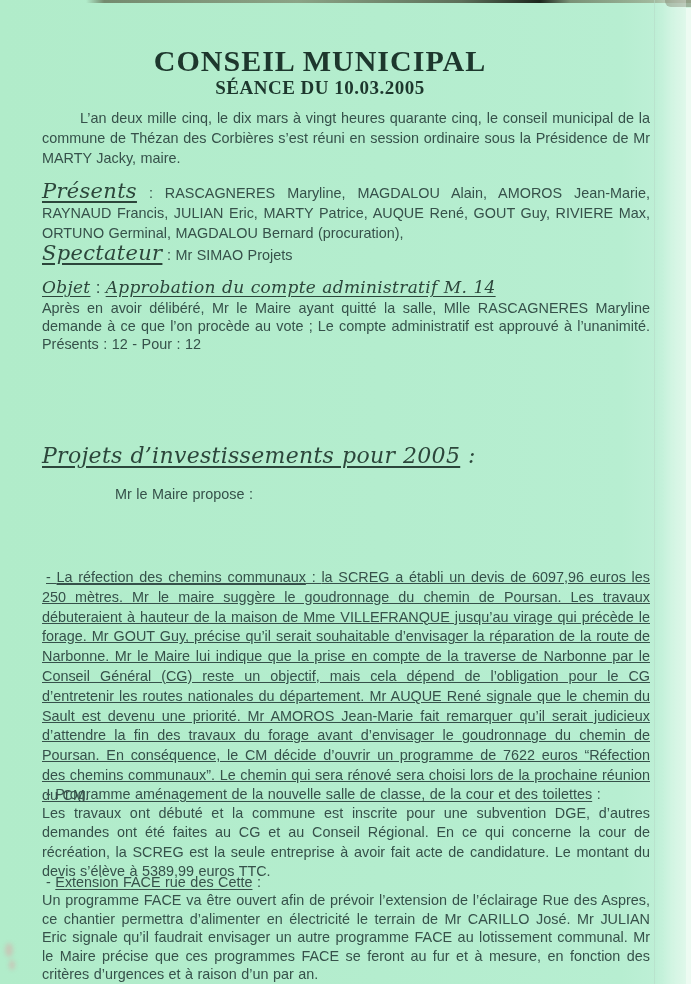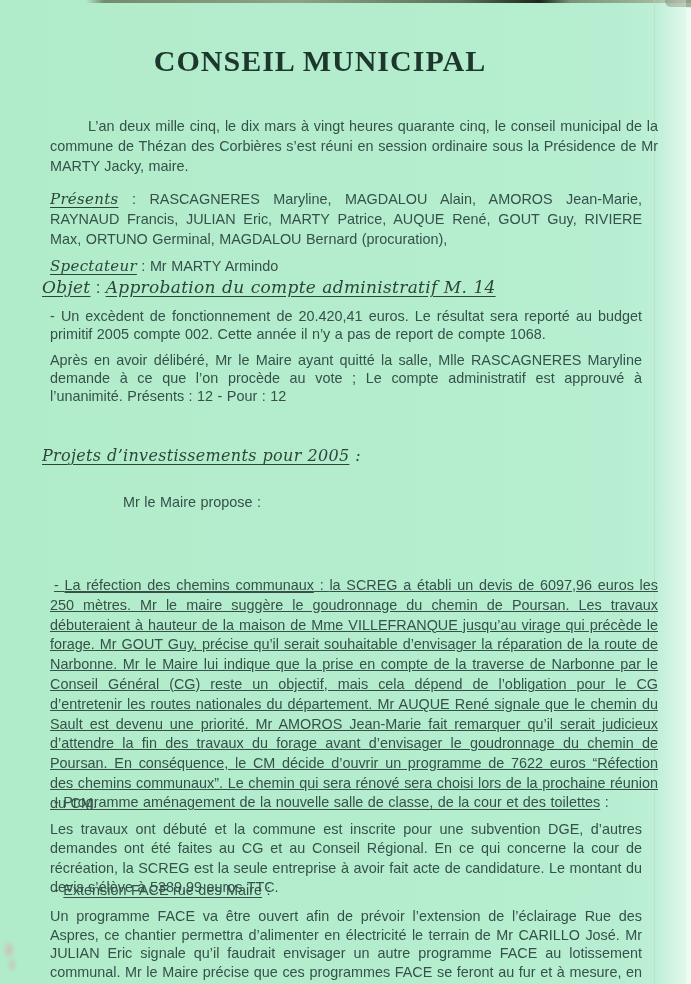--- a/index.html
+++ b/index.html
@@ -39,92 +39,92 @@
   .abs { position: absolute; left: 42px; width: 608px; }
   .serif-head {
     left: 0; width: 640px; text-align: center;
     font-family: "Liberation Serif", "DejaVu Serif", serif;
     font-weight: bold; color: #1d372d;
   }
   .title    { top: 44px; font-size: 30px; letter-spacing: 1px; }
   .subtitle { top: 77px; font-size: 19px; letter-spacing: 0.5px; }
 
   .body-text { font-size: 14.4px; line-height: 19.8px; text-align: justify; word-spacing: 0.5px; }
-  p { margin: 8px; }
+  p { margin: 0; }
   .indent { text-indent: 38px; }
 
   .script {
     font-family: "DejaVu Serif", "Liberation Serif", serif;
     font-style: italic; color: #2c463b;
-    font-size: 15px; letter-spacing: 0.3px;
+    font-size: 21px; letter-spacing: 0.3px;
   }
   .u { text-decoration: underline; text-underline-offset: 2px; }
   .su { text-decoration: underline; text-underline-offset: 3px; }
 
   .intro       { top: 109px; }
   .attendance  { top: 182px; }
   .spectator-line { margin-top: 1px; text-align: left; }
 
   .objet-head  { top: 278px; font-size: 17px; }
   .objet-head .script { font-size: 17px; }
   .objet-body  { top: 300px; line-height: 17.9px; }
 
   .projets-head { top: 446px; }
-  .projets-head .script { font-size: 16px; }
+  .projets-head .script { font-size: 22px; }
 
   .propose     { top: 485px; text-align: left; padding-left: 73px; }
   .item0       { top: 517px; line-height: 19.5px; }
   .refection   { top: 568px; line-height: 19.8px; text-decoration: underline; }
   .programme   { top: 785px; line-height: 19.2px; }
   .extension   { top: 873px; line-height: 18.4px; }
   .dash-lead { margin-left: 4px; }
 </style>
 </head>
 <body>
 
 <div class="page">
 
   <div class="top-edge"></div>
   <div class="corner-tr"></div>
   <div class="right-band"></div>
   <div class="right-edge"></div>
 
   <div class="abs serif-head title">CONSEIL MUNICIPAL</div>
+  <div class="abs serif-head subtitle">SÉANCE DU 10.03.2005</div>
 
   <p class="abs body-text intro indent">L’an deux mille cinq, le dix mars à vingt heures quarante cinq, le conseil municipal de la commune de Thézan des Corbières s’est réuni en session ordinaire sous la Présidence de Mr MARTY Jacky, maire.</p>
 
   <div class="abs body-text attendance">
     <p><span class="script su">Présents</span><span> : </span><span>RASCAGNERES Maryline, MAGDALOU Alain, AMOROS Jean-Marie, RAYNAUD Francis, JULIAN Eric, MARTY Patrice, AUQUE René, GOUT Guy, RIVIERE Max, ORTUNO Germinal, MAGDALOU Bernard (procuration),</span></p>
-    <p class="spectator-line"><span class="script su">Spectateur</span><span> : </span><span>Mr MARTY Armindo</span></p>
+    <p class="spectator-line"><span class="script su">Spectateur</span><span> : </span><span>Mr SIMAO Projets</span></p>
   </div>
 
   <div class="abs body-text objet-head">
     <span class="script su">Objet</span><span> : </span><span class="script su">Approbation du compte administratif M. 14</span>
   </div>
 
   <div class="abs body-text objet-body">
-    <p>- Un excèdent de fonctionnement de 20.420,41 euros. Le résultat sera reporté au budget primitif 2005 compte 002. Cette année il n’y a pas de report de compte 1068.</p>
     <p>Après en avoir délibéré, Mr le Maire ayant quitté la salle, Mlle RASCAGNERES Maryline demande à ce que l’on procède au vote ; Le compte administratif est approuvé à l’unanimité. Présents : 12 - Pour : 12</p>
   </div>
 
   <div class="abs body-text projets-head">
     <span class="script su">Projets d’investissements pour 2005</span><span class="script"> :</span>
   </div>
 
   <p class="abs body-text propose">Mr le Maire propose :</p>
 
 
   <p class="abs body-text refection"><span class="dash-lead">- </span><span class="u">La réfection des chemins communaux</span><span> : </span><span>la SCREG a établi un devis de 6097,96 euros les 250 mètres. Mr le maire suggère le goudronnage du chemin de Poursan. Les travaux débuteraient à hauteur de la maison de Mme VILLEFRANQUE jusqu’au virage qui précède le forage. Mr GOUT Guy, précise qu’il serait souhaitable d’envisager la réparation de la route de Narbonne. Mr le Maire lui indique que la prise en compte de la traverse de Narbonne par le Conseil Général (CG) reste un objectif, mais cela dépend de l’obligation pour le CG d’entretenir les routes nationales du département. Mr AUQUE René signale que le chemin du Sault est devenu une priorité. Mr AMOROS Jean-Marie fait remarquer qu’il serait judicieux d’attendre la fin des travaux du forage avant d’envisager le goudronnage du chemin de Poursan. En conséquence, le CM décide d’ouvrir un programme de 7622 euros “Réfection des chemins communaux”. Le chemin qui sera rénové sera choisi lors de la prochaine réunion du CM.</span></p>
 
   <div class="abs body-text programme">
     <p><span class="dash-lead">- </span><span class="u">Programme aménagement de la nouvelle salle de classe, de la cour et des toilettes</span><span> :</span></p>
     <p>Les travaux ont débuté et la commune est inscrite pour une subvention DGE, d’autres demandes ont été faites au CG et au Conseil Régional. En ce qui concerne la cour de récréation, la SCREG est la seule entreprise à avoir fait acte de candidature. Le montant du devis s’élève à 5389,99 euros TTC.</p>
   </div>
 
   <div class="abs body-text extension">
-    <p><span class="dash-lead">- </span><span class="u">Extension FACE rue des Maire</span><span> :</span></p>
+    <p><span class="dash-lead">- </span><span class="u">Extension FACE rue des Cette</span><span> :</span></p>
     <p>Un programme FACE va être ouvert afin de prévoir l’extension de l’éclairage Rue des Aspres, ce chantier permettra d’alimenter en électricité le terrain de Mr CARILLO José. Mr JULIAN Eric signale qu’il faudrait envisager un autre programme FACE au lotissement communal. Mr le Maire précise que ces programmes FACE se feront au fur et à mesure, en fonction des critères d’urgences et à raison d’un par an.</p>
   </div>
 
   <div class="smudge s1"></div>
   <div class="smudge s2"></div>
 
 </div>
 
 </body></html>

